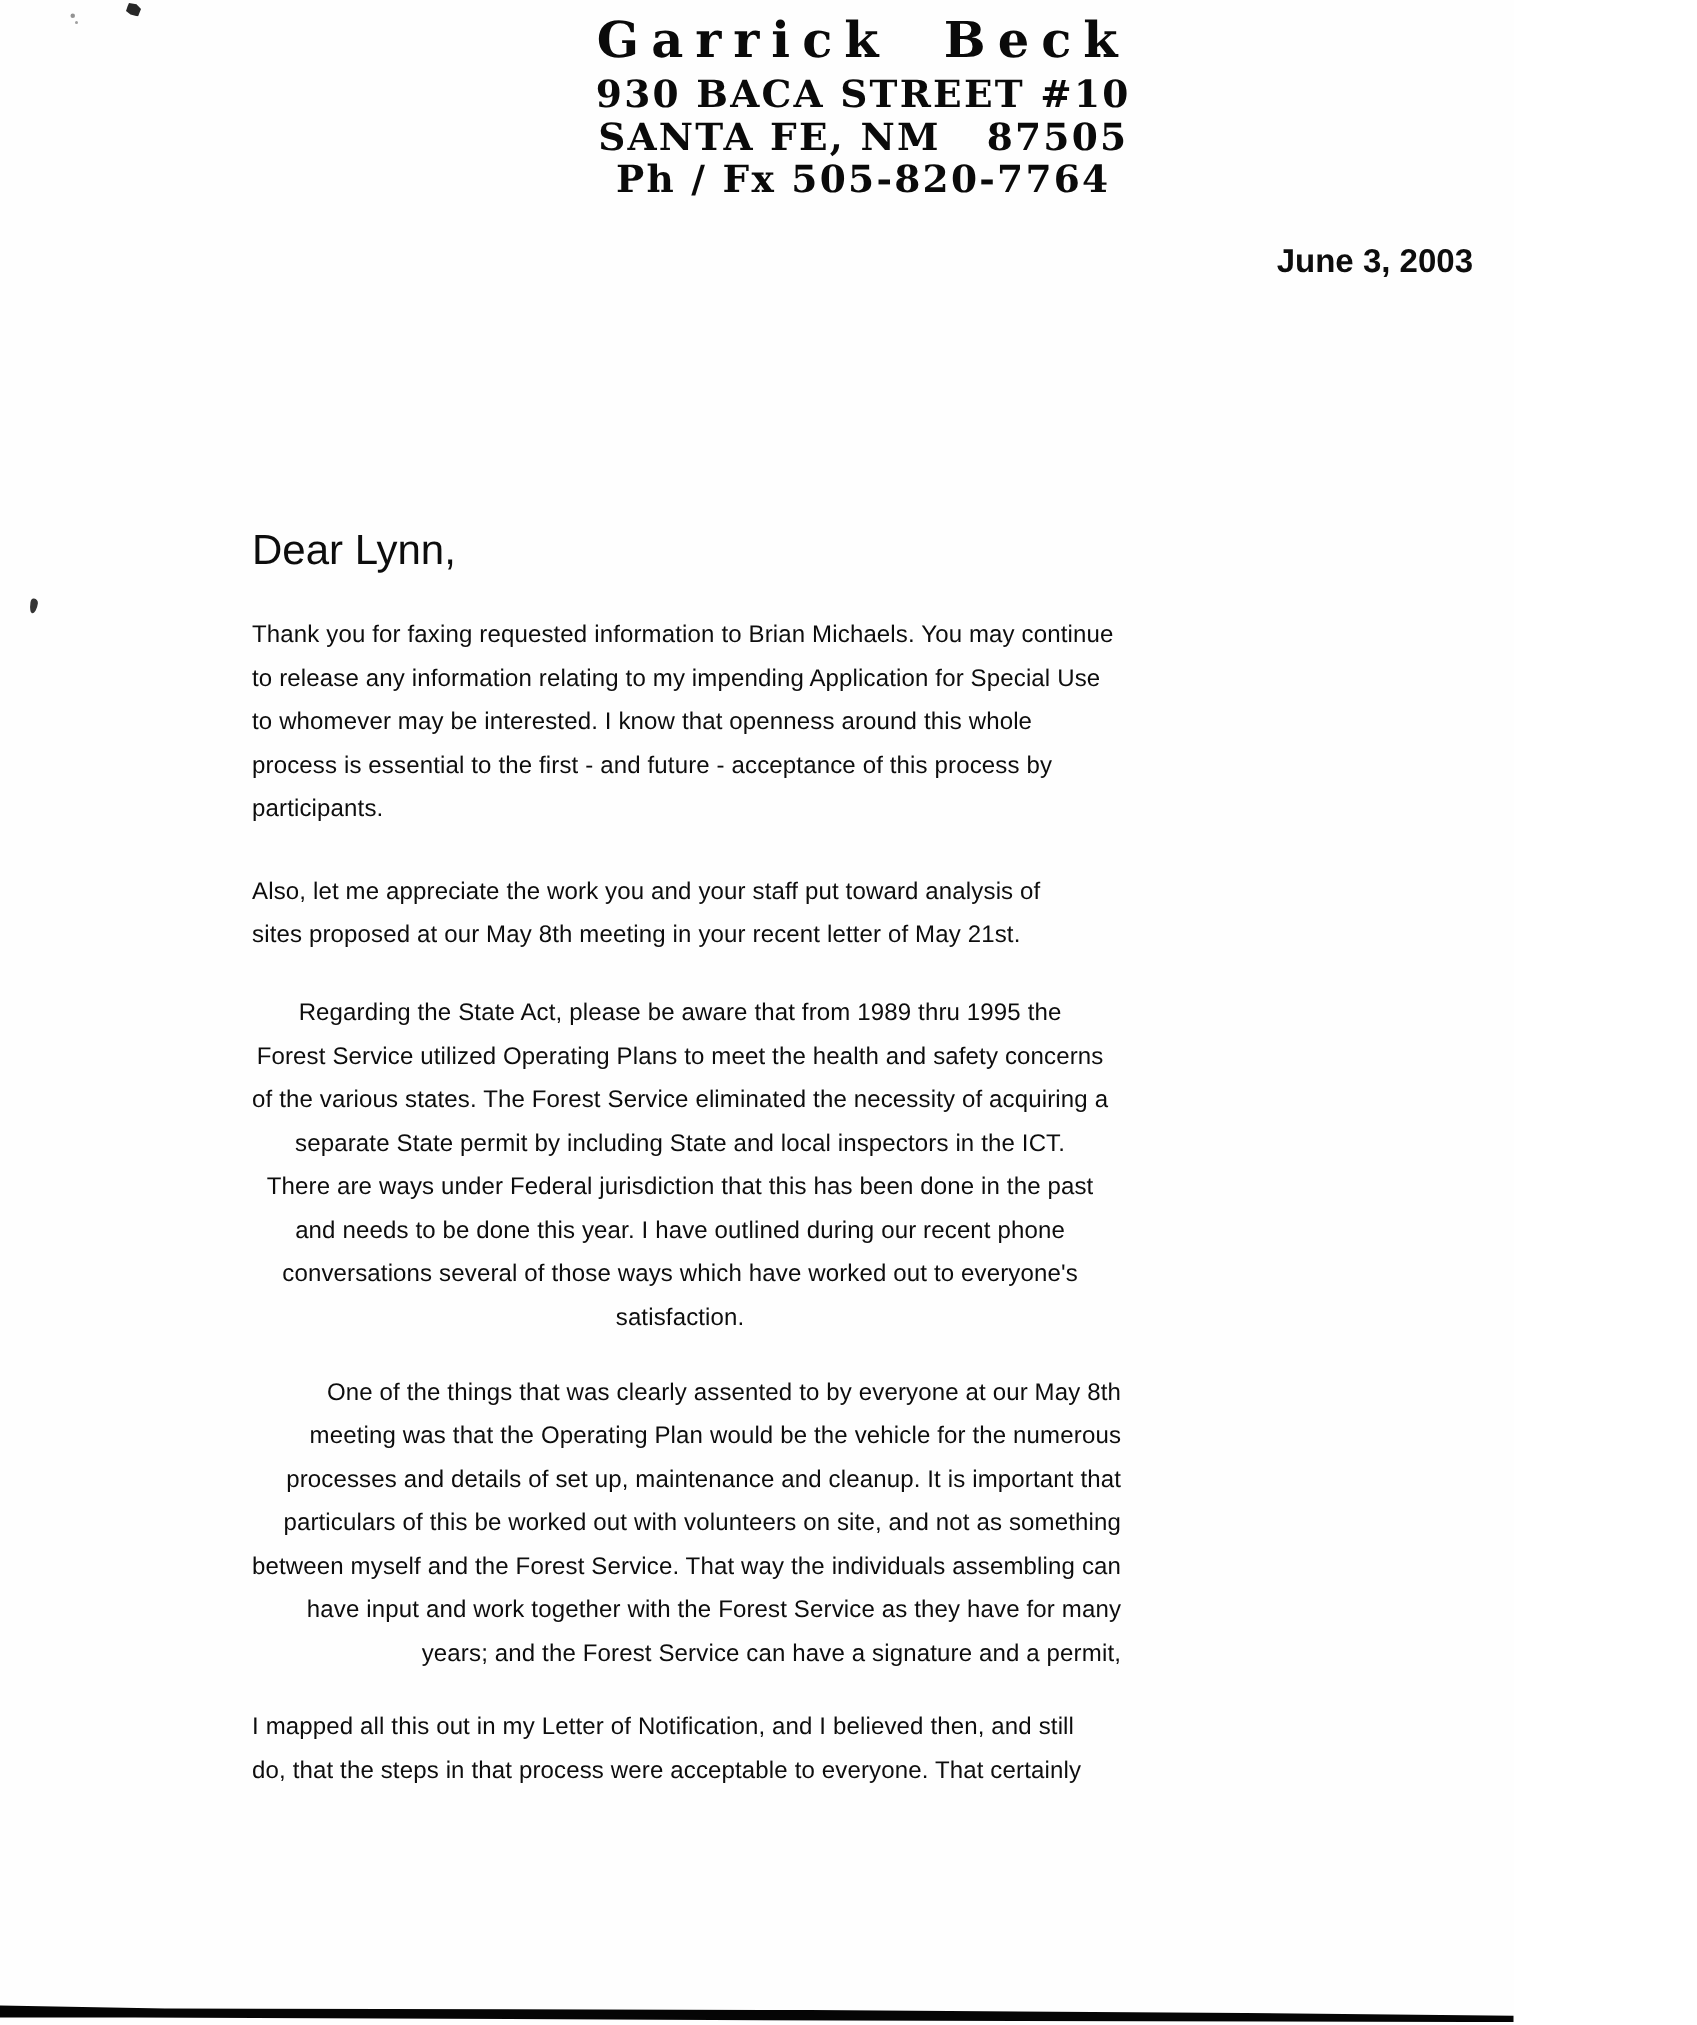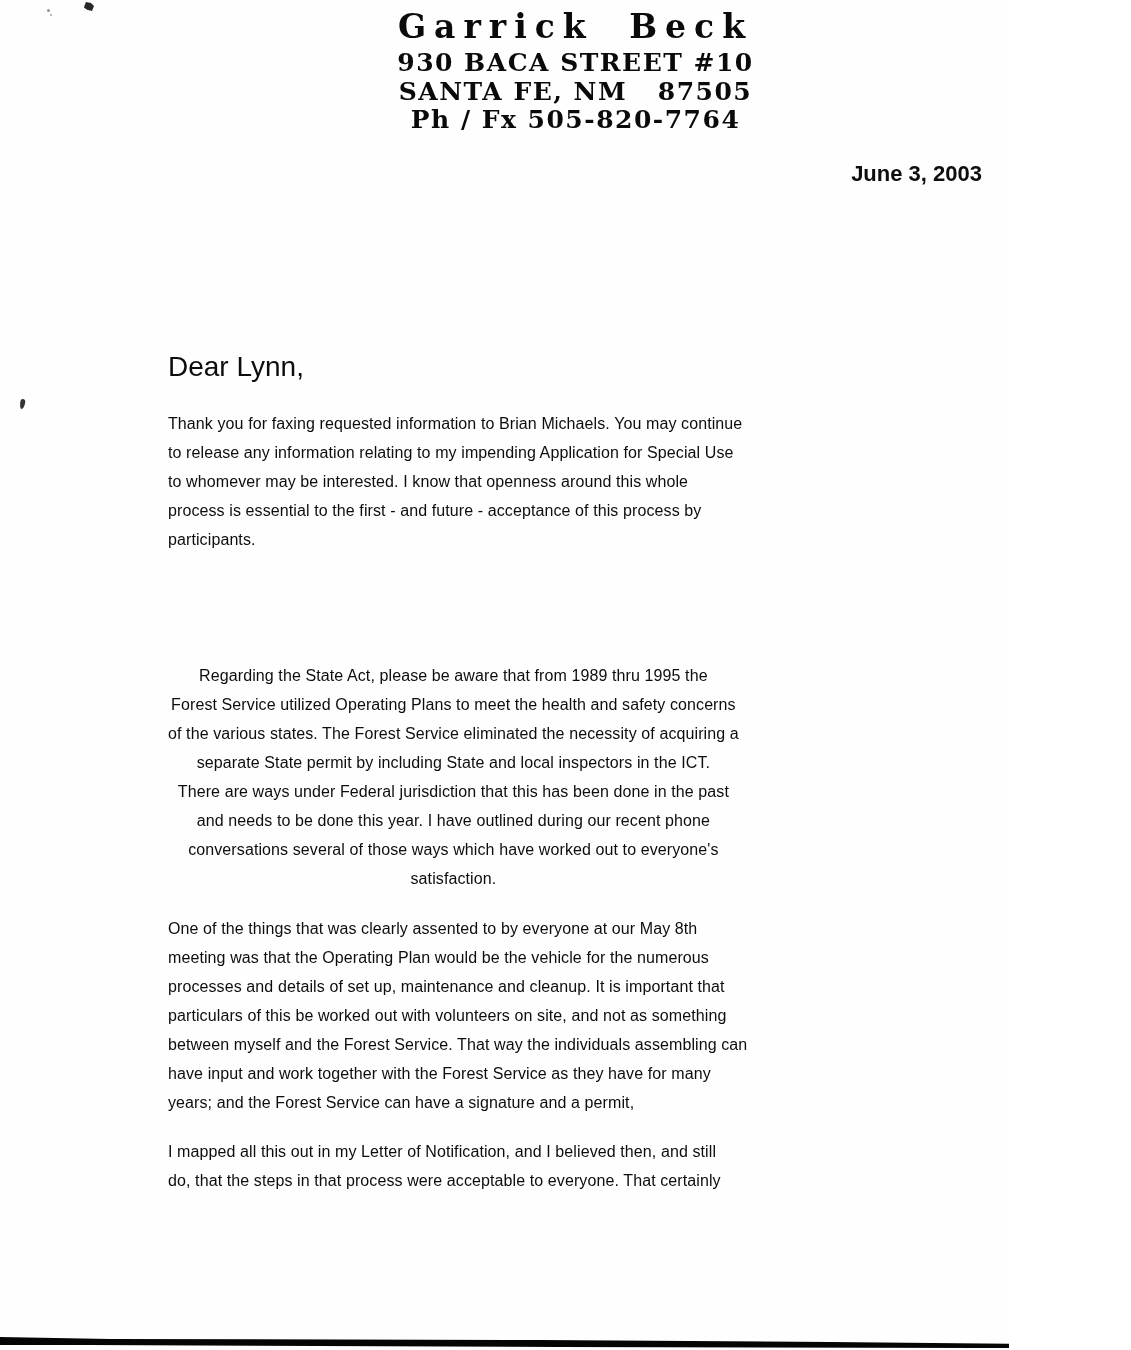--- a/index.html
+++ b/index.html
@@ -76,21 +76,21 @@
     position: absolute;
     left: 168px;
     font-size: 16px;
     line-height: 29px;
     white-space: pre-wrap;
     letter-spacing: 0.1px;
   }
   .para-1 { top: 409px; }
   .para-2 { top: 580px; }
   .para-3 { top: 661px; text-align: center; }
-  .para-4 { top: 914px; }
+  .para-4 { top: 914px; text-align: right; }
   .para-5 { top: 1137px; }
 
   
   .speck {
     position: absolute;
     background: #111;
   }
   .speck-a { left: 47px;  top: 9px;   width: 3px;  height: 3px; opacity: .45; border-radius: 50%; }
   .speck-b { left: 50px;  top: 14px;  width: 2px;  height: 2px; opacity: .4;  border-radius: 50%; }
   .speck-c { left: 84px;  top: 2px;   width: 10px; height: 9px; opacity: .9;
@@ -125,20 +125,22 @@
   <div class="date-line">June 3, 2003</div>
 
 
   <div class="salutation">Dear Lynn,</div>
 
   <div class="para para-1">Thank you for faxing requested information to Brian Michaels. You may continue
 to release any information relating to my impending Application for Special Use
 to whomever may be interested. I know that openness around this whole
 process is essential to the first - and future - acceptance of this process by
 participants.</div>
+  <div class="para para-2">Also, let me appreciate the work you and your staff put toward analysis of
+sites proposed at our May 8th meeting in your recent letter of May 21st.</div>
   <div class="para para-3">Regarding the State Act, please be aware that from 1989 thru 1995 the
 Forest Service utilized Operating Plans to meet the health and safety concerns
 of the various states. The Forest Service eliminated the necessity of acquiring a
 separate State permit by including State and local inspectors in the ICT.
 There are ways under Federal jurisdiction that this has been done in the past
 and needs to be done this year. I have outlined during our recent phone
 conversations several of those ways which have worked out to everyone's
 satisfaction.</div>
   <div class="para para-4">One of the things that was clearly assented to by everyone at our May 8th
 meeting was that the Operating Plan would be the vehicle for the numerous

